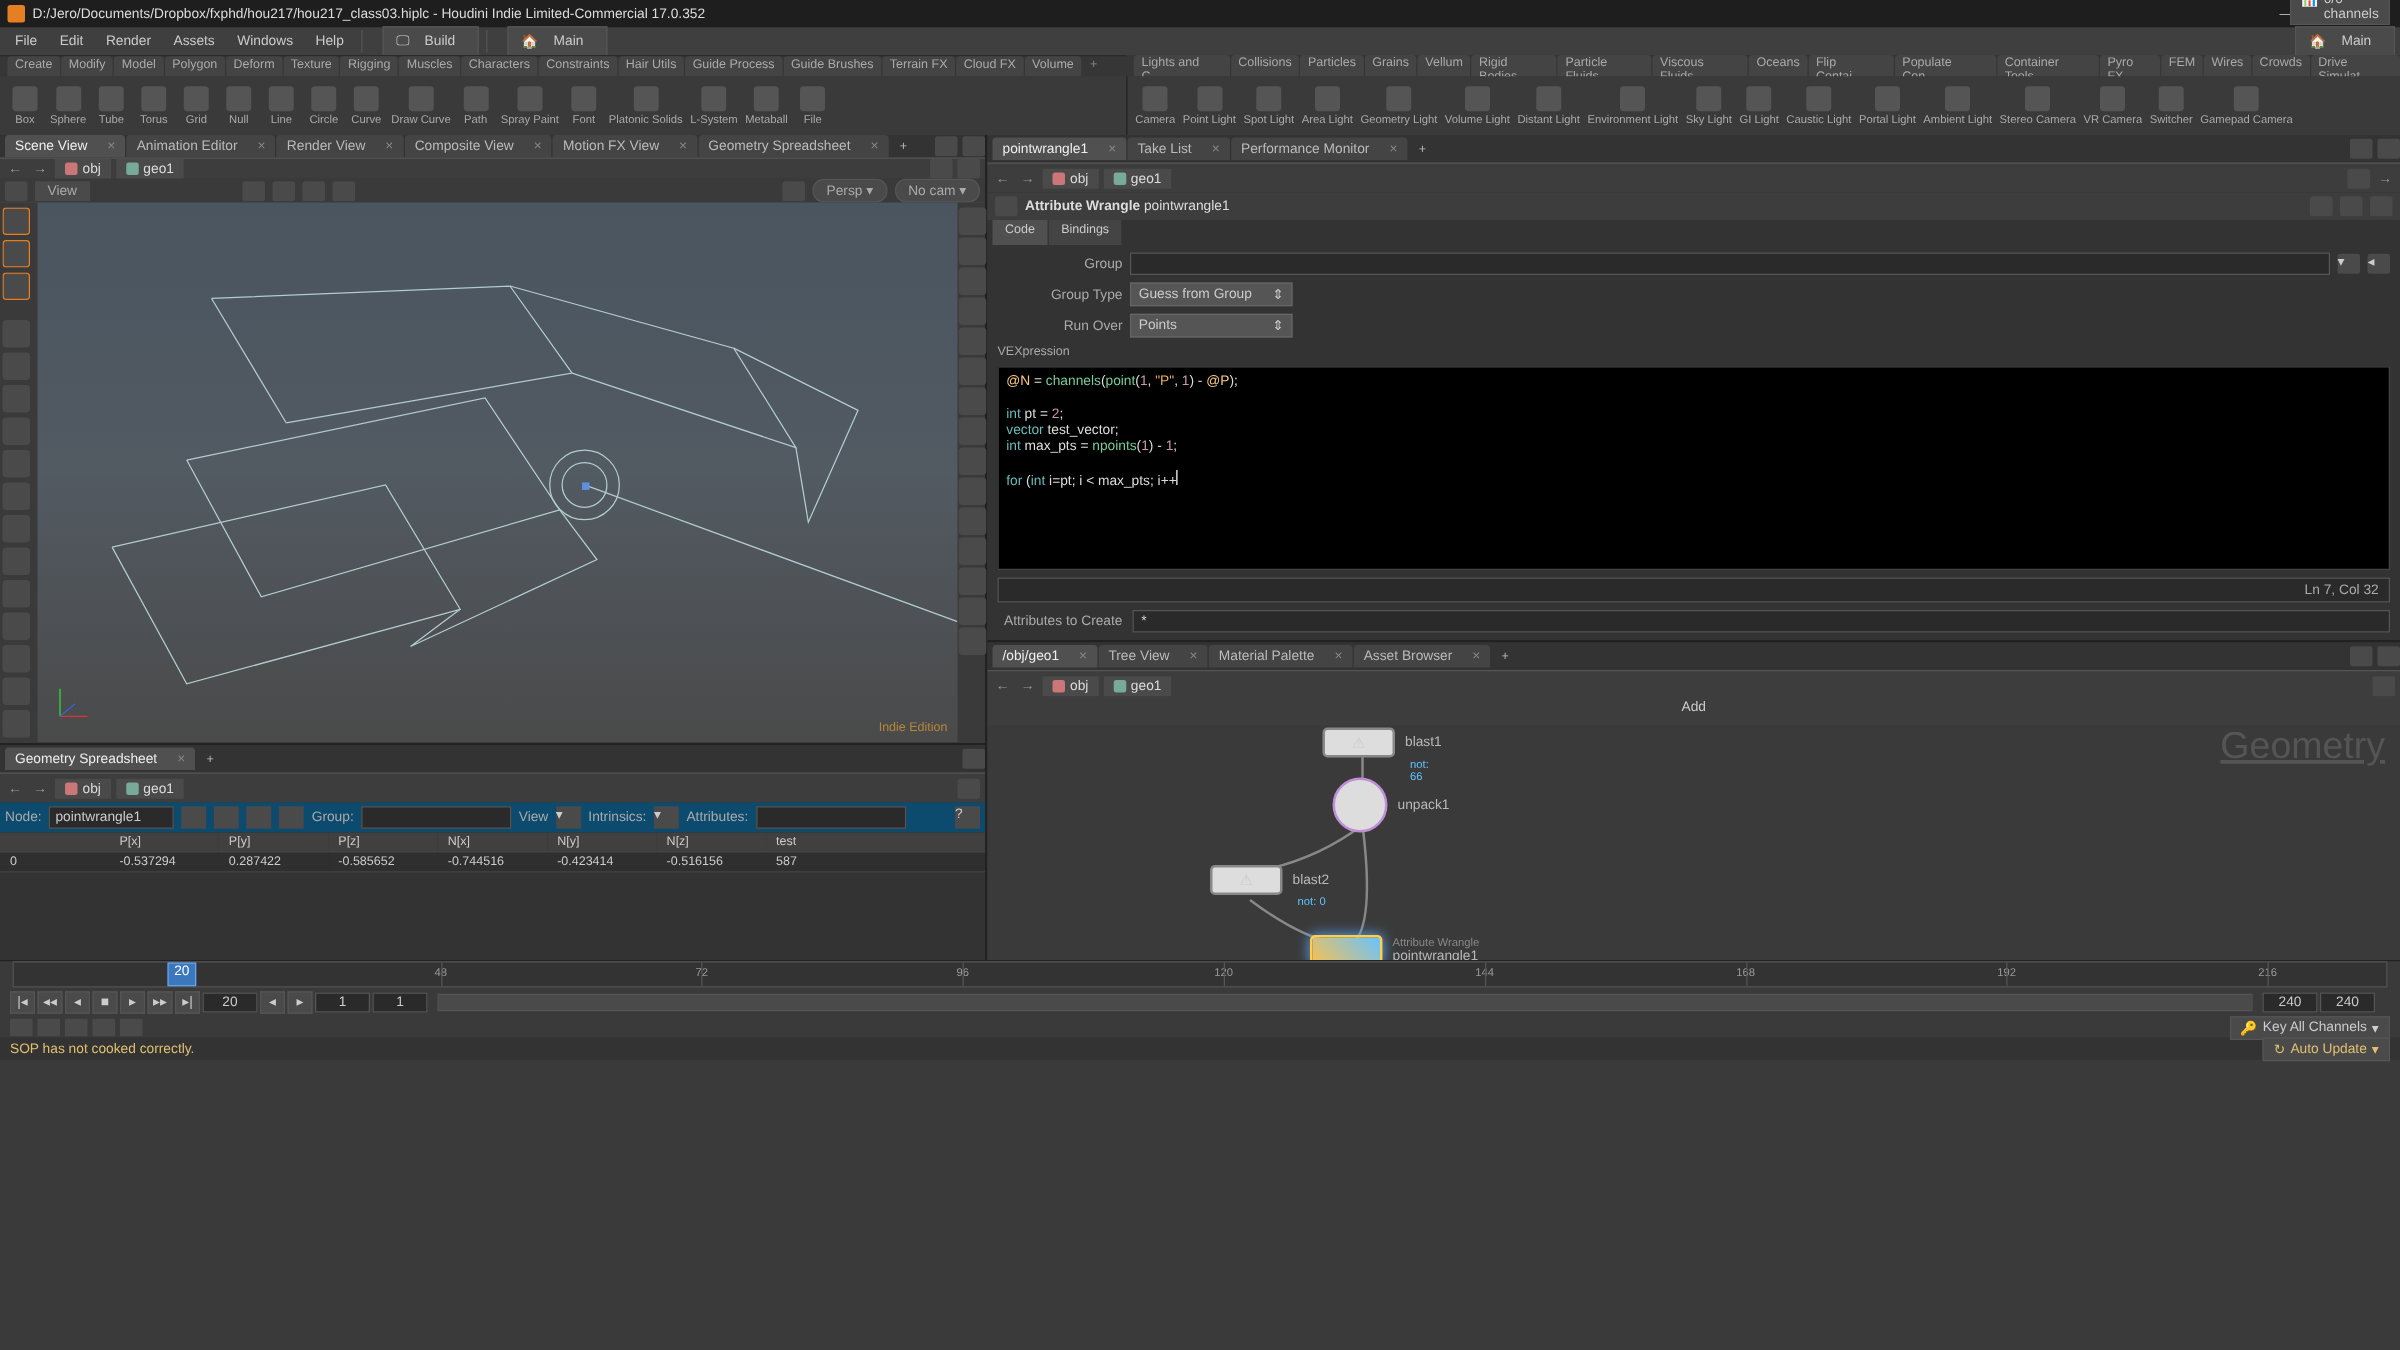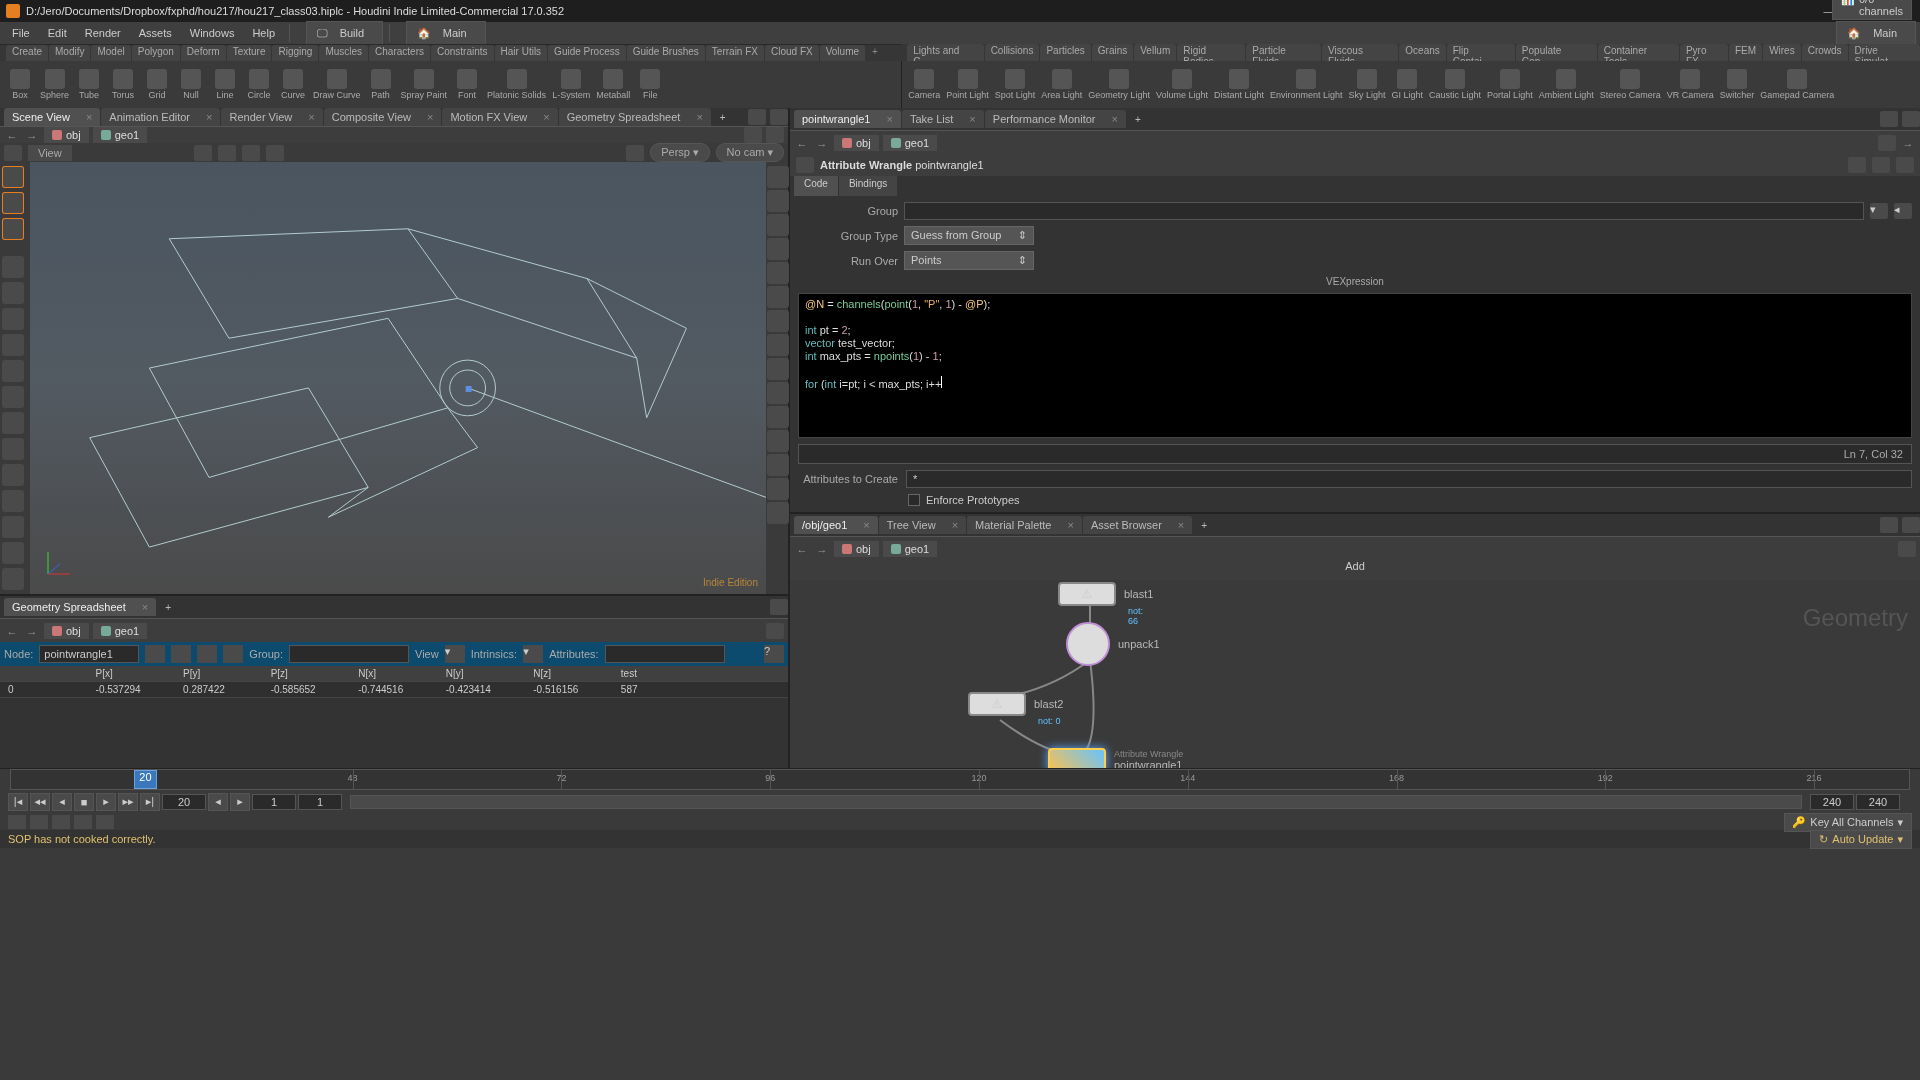--- a/index.html
+++ b/index.html
@@ -67,21 +67,21 @@
   .param-header{height:22px;background:#3d3d3d;display:flex;align-items:center;padding:0 6px;gap:6px;}
   .param-header .nname{color:#ddd;}
   .param-tabs{height:20px;display:flex;gap:1px;padding-left:4px;background:#333;}
   .param-tabs .ptab{padding:2px 10px;background:#444;font-size:10px;}
   .param-tabs .ptab.active{background:#505050;}
   .param-body{flex:1;padding:6px 8px;display:flex;flex-direction:column;gap:6px;overflow:hidden;}
   .param-row{display:flex;align-items:center;gap:6px;}
   .param-row .plbl{width:100px;text-align:right;color:#aaa;}
   .param-row .pval{flex:1;background:#2a2a2a;border:1px solid #555;padding:2px 6px;color:#ccc;}
   .param-row .dd{width:130px;background:#555;padding:2px 6px;border:1px solid #666;display:flex;justify-content:space-between;}
-  .vex-label{color:#aaa;font-size:10px;text-align:center;}
+  .vex-label{color:#aaa;font-size:10px;}
   .vex-box{flex:1;background:#000;border:1px solid #444;padding:4px 6px;font-family:Consolas,monospace;font-size:11px;white-space:pre;color:#ddd;position:relative;}
   .vex-box .kw{color:#6bb;}
   .vex-box .fn{color:#7c9;}
   .vex-box .str{color:#e8b050;}
   .vex-box .num{color:#c9a;}
   .vex-box .at{color:#f7c97f;}
   .status-line{height:20px;background:#2a2a2a;border:1px solid #555;display:flex;align-items:center;justify-content:flex-end;padding:0 8px;color:#aaa;}
   .attr-create{display:flex;align-items:center;gap:8px;}
   .attr-create .plbl{width:100px;text-align:right;color:#aaa;}
   .attr-create input{flex:1;background:#2a2a2a;border:1px solid #555;padding:2px 6px;color:#ccc;}
@@ -91,21 +91,21 @@
   .network-pane{flex:1;display:flex;flex-direction:column;}
   .net-menubar{height:20px;display:flex;align-items:center;gap:14px;padding:0 8px;background:#3d3d3d;flex-direction:column;}
   .net-canvas{flex:1;background:#3a3a3a;position:relative;overflow:hidden;}
   .node{position:absolute;display:flex;align-items:center;gap:8px;}
   .node .nbody{width:58px;height:24px;background:#ddd;border-radius:4px;border:2px solid #888;display:flex;align-items:center;justify-content:center;position:relative;}
   .node .nbody.warn::after{content:"⚠";position:absolute;font-size:12px;}
   .node .nlabel{color:#b8b8b8;}
   .node.sel .nbody{border-color:#ffce4a;box-shadow:0 0 10px #5fa8ff;}
   .node .sub{font-size:9px;color:#5fc3ff;position:absolute;top:24px;left:70px;}
   .node.round .nbody{border-radius:50%;width:44px;height:44px;border-color:#c08ed8;}
-  .net-overlay{position:absolute;top:24px;right:12px;color:#555;font-size:24px;}
+  .net-overlay{position:absolute;top:0;right:12px;color:#555;font-size:30px;text-decoration:underline;}
   .wirepath{stroke:#888;stroke-width:2;fill:none;}
   
   .timeline{height:62px;background:#3a3a3a;border-top:1px solid #222;display:flex;flex-direction:column;}
   .tl-ruler{height:22px;background:#333;position:relative;margin:0 10px;border:1px solid #555;}
   .tl-ruler .tick{position:absolute;top:0;width:1px;height:100%;background:#555;}
   .tl-ruler .lbl{position:absolute;top:3px;color:#999;font-size:9px;transform:translateX(-50%);}
   .tl-ruler .cur{position:absolute;top:0;height:100%;background:#3a77bd;padding:0 4px;color:#fff;border:1px solid #6aa1de;}
   .tl-ctrl{height:26px;display:flex;align-items:center;gap:2px;padding:0 8px;}
   .tl-ctrl .pb{width:20px;height:18px;background:#4a4a4a;border:1px solid #555;display:flex;align-items:center;justify-content:center;}
   .tl-ctrl input{width:44px;background:#2a2a2a;border:1px solid #555;color:#ccc;padding:1px 4px;text-align:center;}
@@ -617,24 +617,20 @@
 <span class="kw">int</span><span> max_pts = </span><span class="fn">npoints</span><span>(</span><span class="num">1</span><span>) - </span><span class="num">1</span><span>;</span>
 
 <span class="kw">for</span><span> (</span><span class="kw">int</span><span> i=pt; i &lt; max_pts; i++</span><span style="border-left:1px solid #fff;height:12px;display:inline-block;"></span></div>
         <div class="status-line">
             <span>Ln 7, Col 32</span>
           </div>
         <div class="attr-create">
           <div class="plbl">Attributes to Create</div>
           <input value="*" style="">
         </div>
-        <div class="enforce">
-          <div class="cb"></div>
-          <span>Enforce Prototypes</span>
-        </div>
       </div>
     </div>
 
     <div class="network-pane">
       <div class="pane-tabs">
         <div class="pane-tab active">
             <span>/obj/geo1</span>
             <span class="x">×</span>
           </div>
         <div class="pane-tab">

